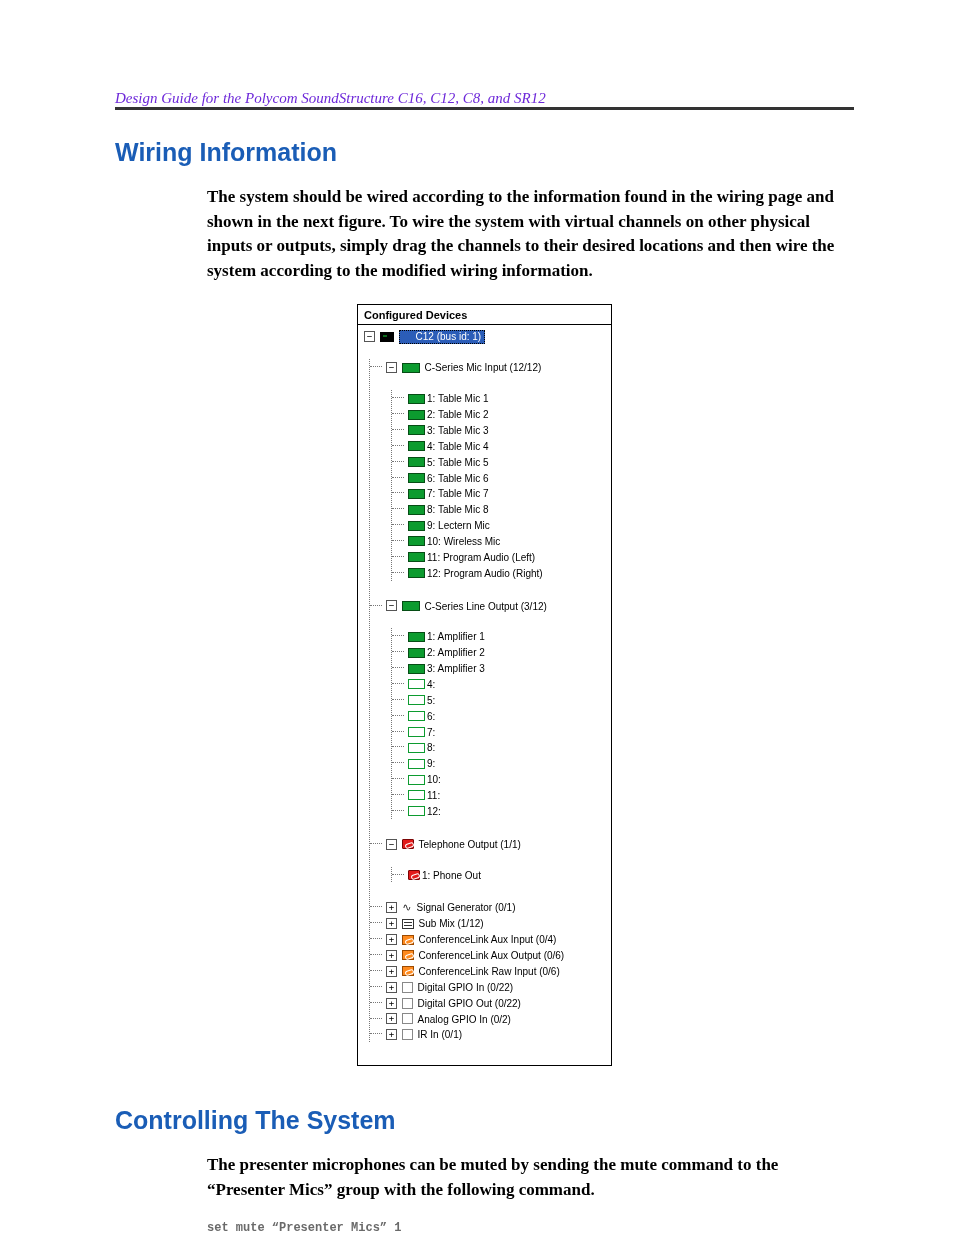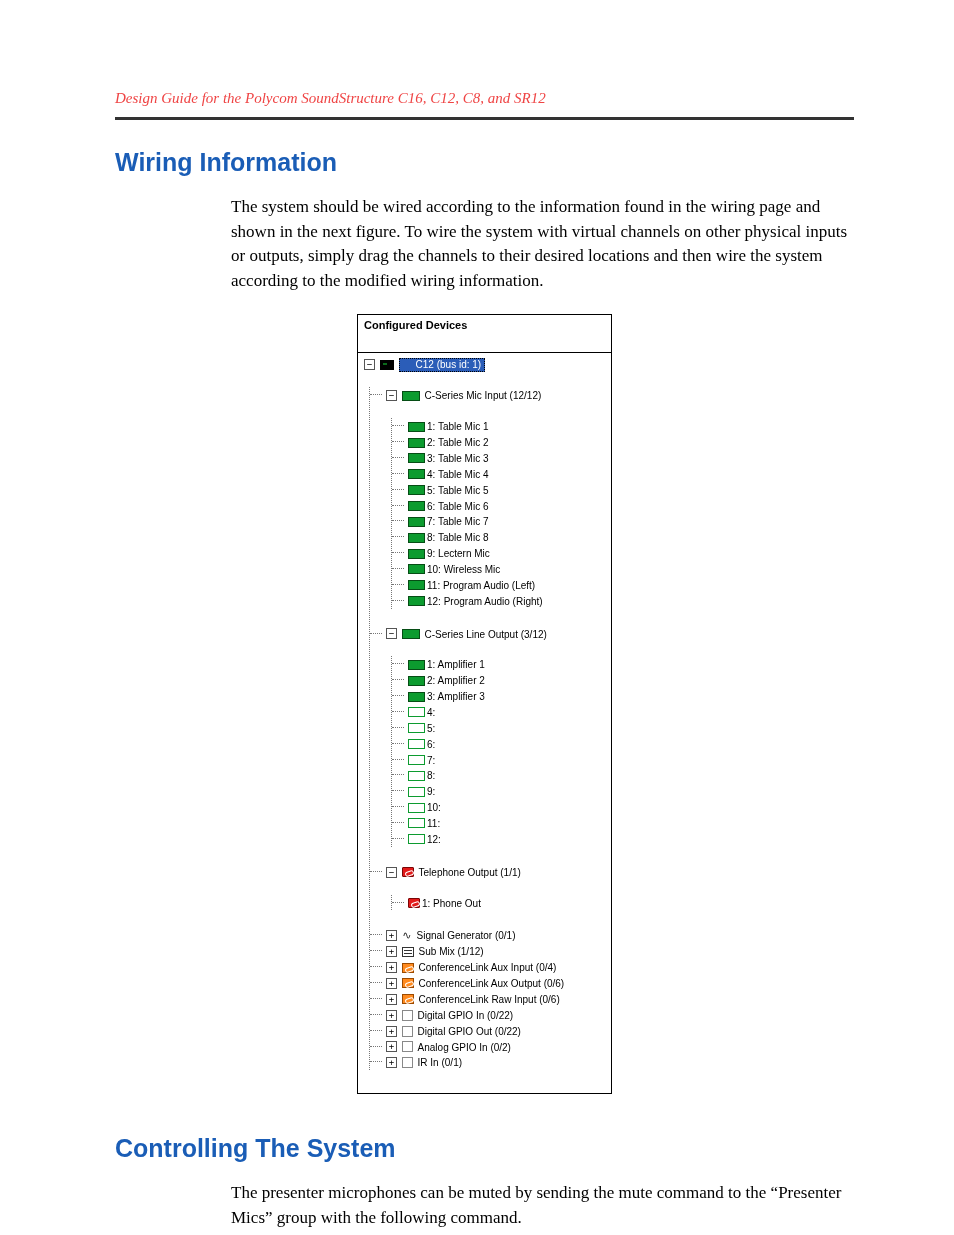--- a/index.html
+++ b/index.html
@@ -12,42 +12,42 @@
   }
   .page {
     width: 954px;
     padding: 90px 100px 60px 115px;
     box-sizing: border-box;
     position: relative;
   }
   .running-header {
     font-style: italic;
     font-size: 15px;
-    color: #ef4444;
-    margin-bottom: 10px;
+    color: #6d28d9;
   }
   .hr {
     border: none;
     border-top: 3px solid #333;
     margin: 0 0 28px 0;
   }
   h2.section {
     font-family: "Lucida Sans", "Lucida Sans Unicode", "Segoe UI", Arial, sans-serif;
     font-weight: 700;
     color: #1a5db6;
     font-size: 25px;
     margin: 24px 0 18px 0;
   }
   p.body {
     font-size: 17px;
     line-height: 1.45;
     margin: 0 0 18px 0;
   }
   .indented {
-    margin-left: 116px;
+    margin-left: 92px;
+    font-weight: bold;
   }
   code.cmd, .cmd {
     font-family: "Courier New", Courier, monospace;
     color: #6a6a6a;
     font-size: 12px;
     display: block;
     margin: 12px 0 14px 0;
   }
   .figure-wrap {
     display: flex;
@@ -61,21 +61,21 @@
     background: #fff;
     font-family: Tahoma, Verdana, Arial, sans-serif;
     font-size: 10px;
     line-height: 13px;
     color: #000;
     padding-bottom: 6px;
   }
   .tree-panel-title {
     font-weight: bold;
     font-size: 11px;
-    padding: 4px 6px 20px 6px;
+    padding: 4px 6px 2px 6px;
     border-bottom: 1px solid #000;
     background: #fff;
   }
   ul.tree {
     list-style: none;
     margin: 4px 0 0 0;
     padding: 0 4px 0 6px;
   }
   ul.tree ul {
     list-style: none;

